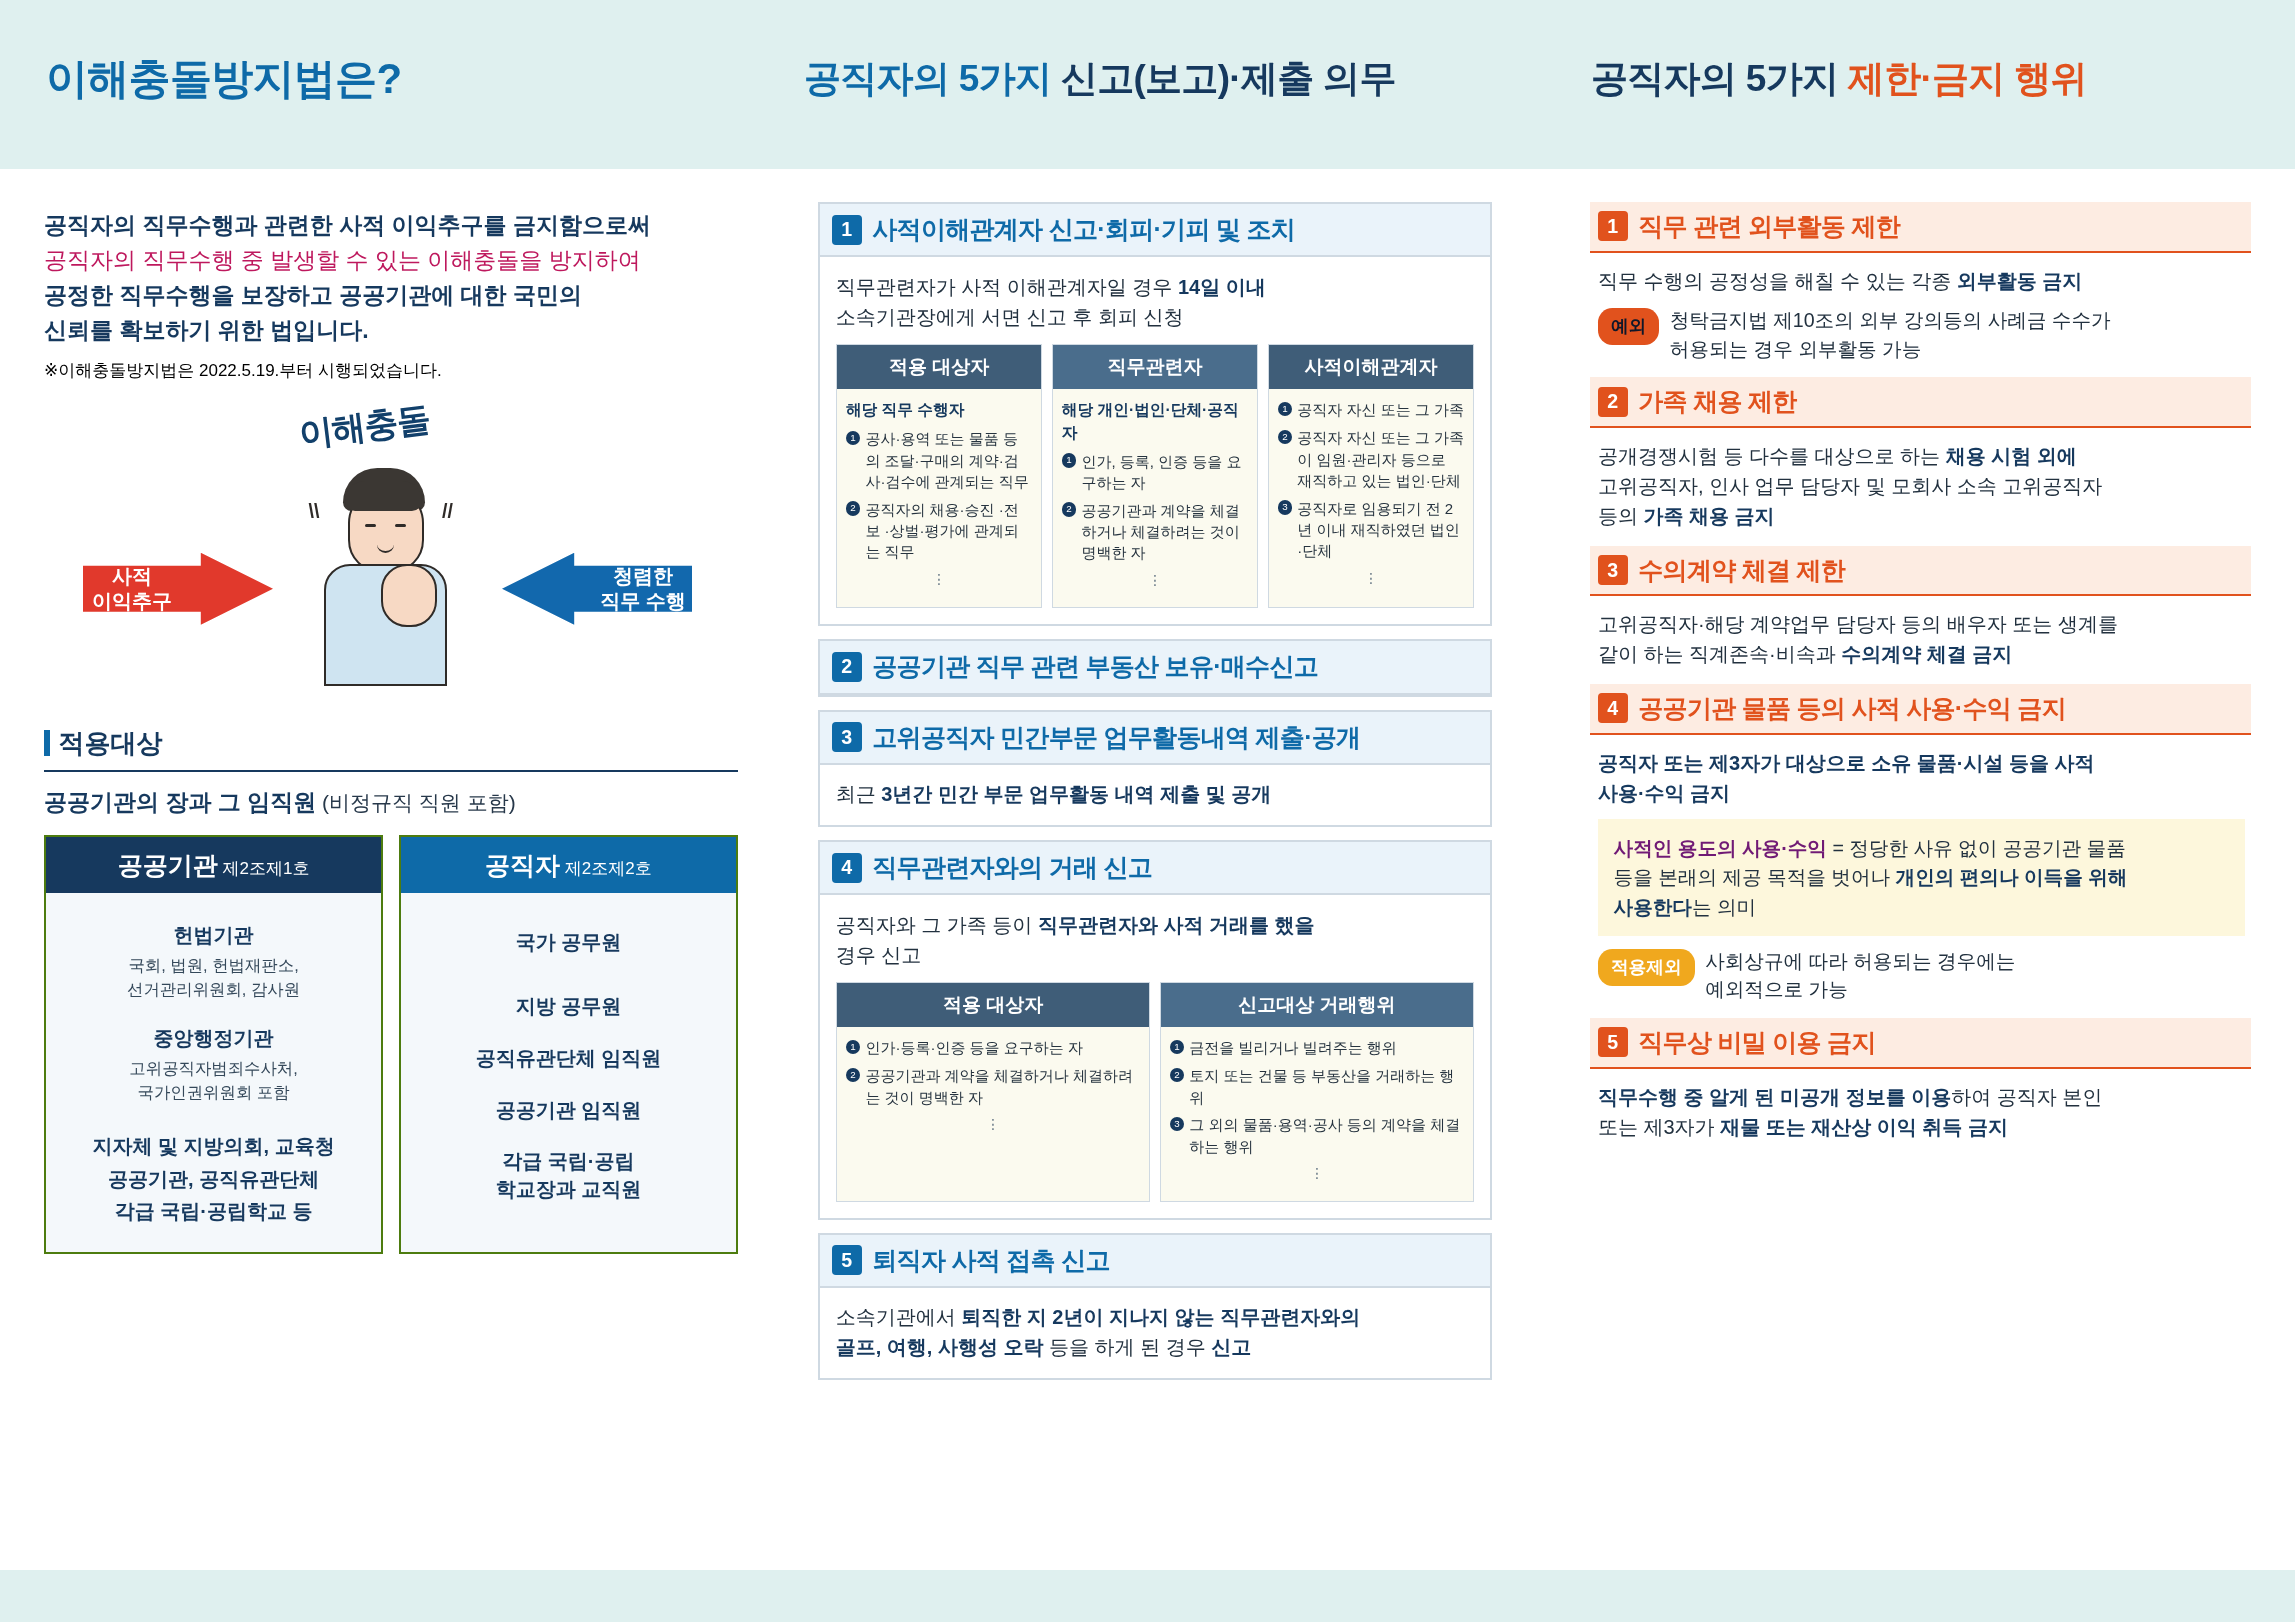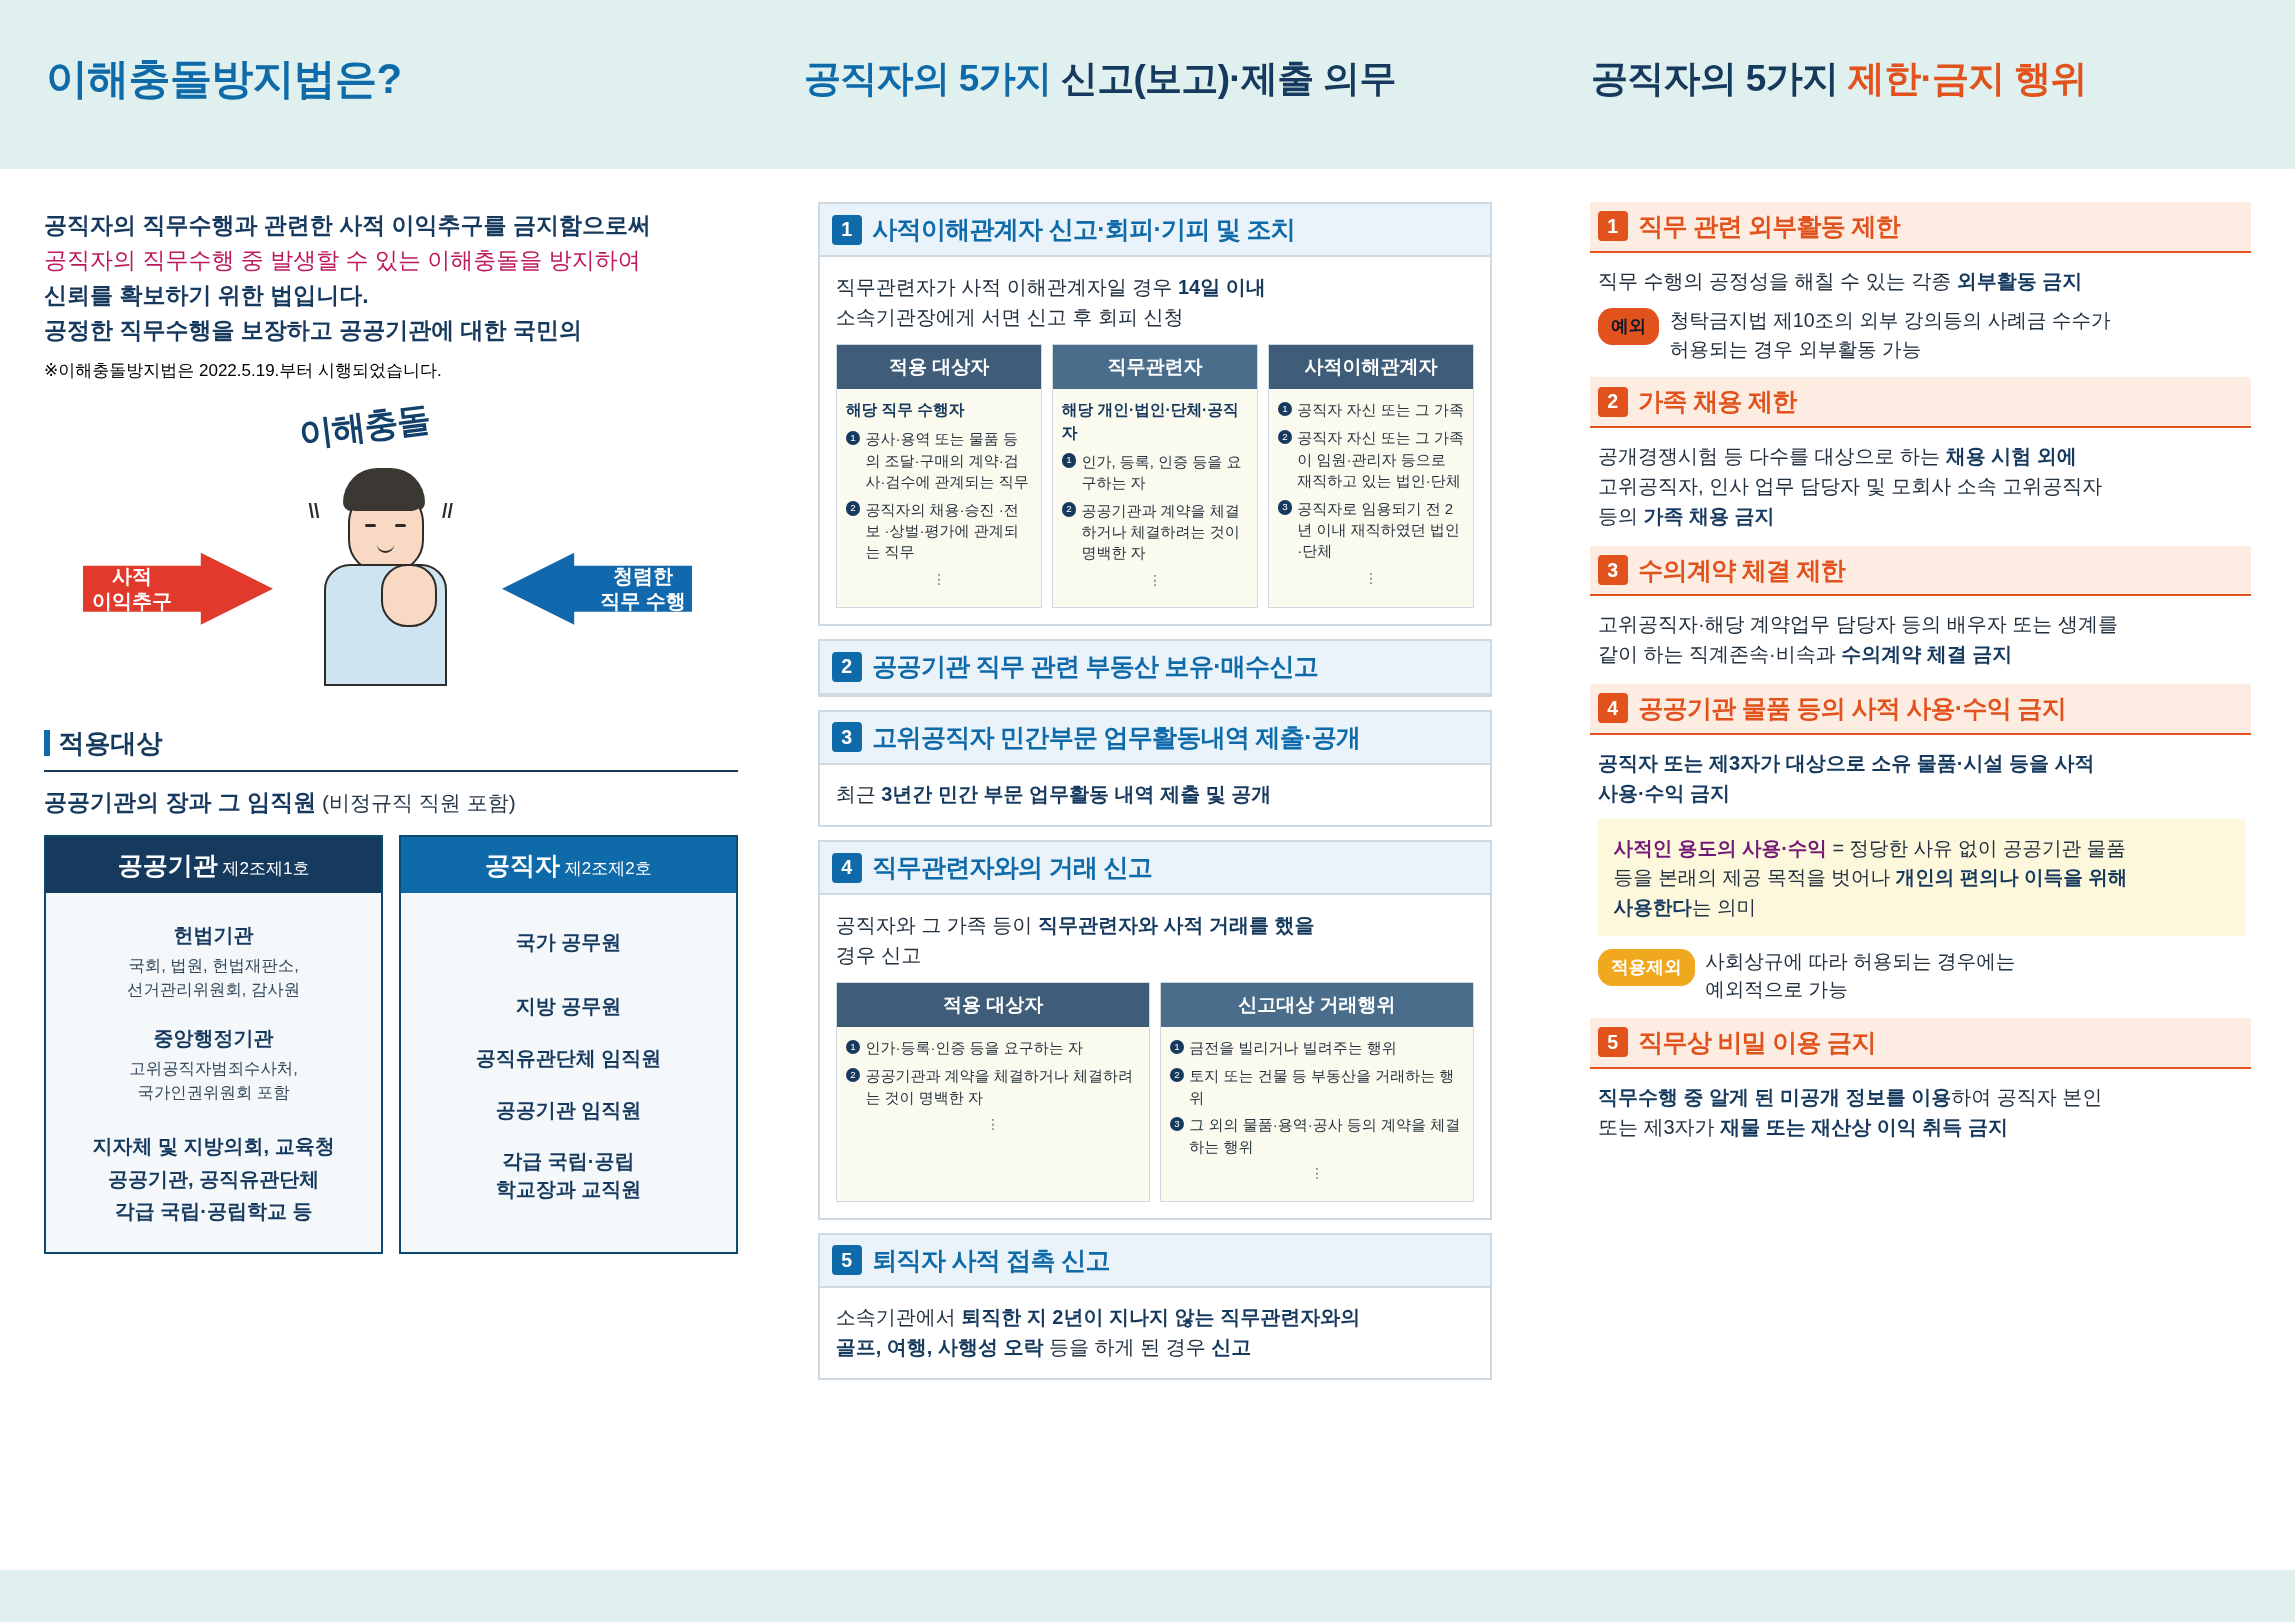--- a/index.html
+++ b/index.html
@@ -85,21 +85,21 @@
     padding-left:14.4px;position:relative;
   }
   .sect-title:before{
     content:"";position:absolute;left:0;top:3.9px;width:5.9px;height:26px;background:#0e6aa8;
   }
   .rule{margin-top:9.2px;border-top:2px solid #16395e;width:694px;}
   .apply-line{margin-top:14.4px;font-size:23px;font-weight:bold;color:#16395e;}
   .apply-line .thin{font-weight:normal;font-size:21px;color:#27384a;}
 
   .two-boxes{margin-top:17px;display:flex;gap:15.7px;}
-  .tb{width:339px;border:2px solid #0c4a6e;background:#f4f8fb;}
+  .tb{width:339px;border:2px solid #4d7c0f;background:#f4f8fb;}
   .tb-head{
     background:#16395e;color:#fff;text-align:center;padding:11.8px 0;
     font-size:25px;font-weight:bold;
   }
   .tb-head.blue{background:#0e6aa8;}
   .tb-head .small{font-size:17px;font-weight:normal;}
   .tb-body{padding:22px 15.7px 26px;text-align:center;}
   .tb-body .b{font-size:20px;font-weight:bold;color:#16395e;margin-top:6.5px;}
   .tb-body .s{font-size:16.4px;color:#34485a;line-height:1.45;margin-top:5.2px;}
   .tb-body .gap{height:17px;}
@@ -167,22 +167,22 @@
   <span>공직자의 5가지 </span><span class="hl">신고(보고)·제출 의무</span>
 </div>
 <div class="head-3">
   <span>공직자의 5가지 </span><span class="hl">제한·금지 행위</span>
 </div>
 
 <div class="col-left">
   <div class="intro">
     <div>공직자의 직무수행과 관련한 사적 이익추구를 금지함으로써</div>
     <div class="thin">공직자의 직무수행 중 발생할 수 있는 이해충돌을 방지하여</div>
+    <div>공정한 직무수행을 보장하고 공공기관에 대한 국민의</div>
     <div>신뢰를 확보하기 위한 법입니다.</div>
-    <div>공정한 직무수행을 보장하고 공공기관에 대한 국민의</div>
     <div class="intro-note">※이해충돌방지법은 2022.5.19.부터 시행되었습니다.</div>
   </div>
 
   <div class="illus">
     <div class="illus-title">이해충돌</div>
     <div class="person">
       <div class="p-hair"></div>
       <div class="p-face"></div>
       <div class="p-fringe"></div>
       <div class="p-eye l"></div>

